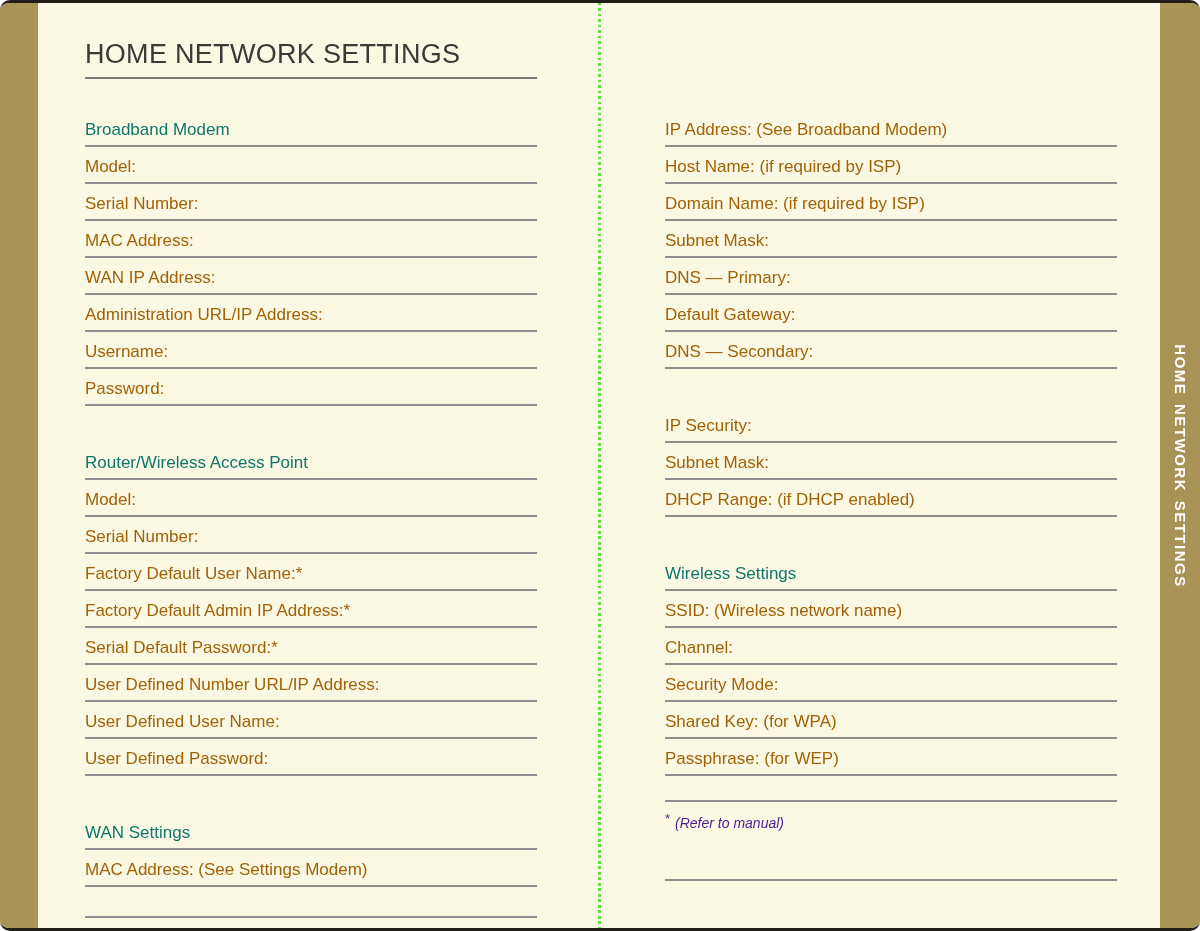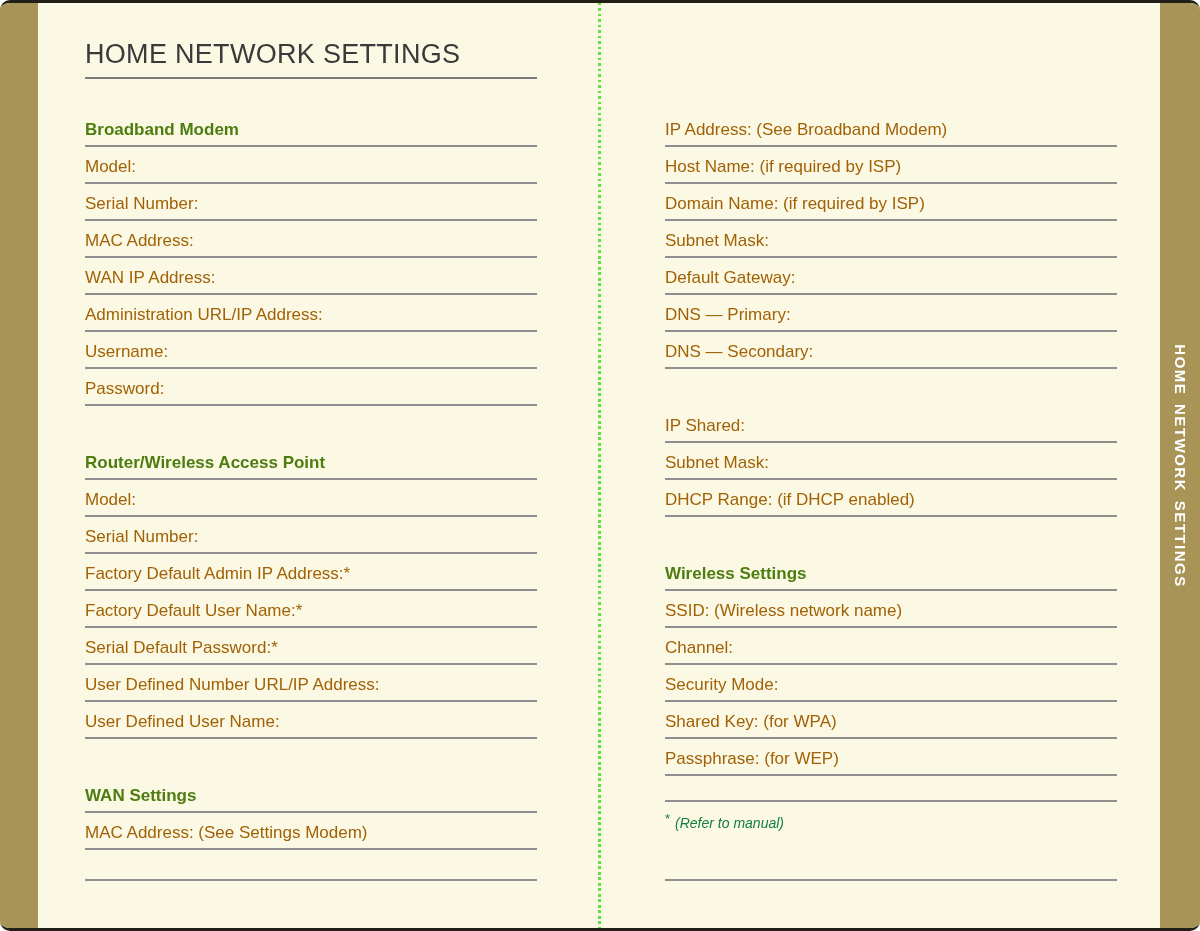--- a/index.html
+++ b/index.html
@@ -27,26 +27,26 @@
   .page-title{
     position:absolute;left:85px;top:36px;width:452px;box-sizing:border-box;
     font-size:27px;letter-spacing:0.3px;color:#3a3a3a;
     padding-bottom:7px;border-bottom:2px solid #7b7b7b;
   }
   .col{position:absolute;top:107px;width:452px;}
   .col-left{left:85px;}
   .col-right{left:665px;}
   .row{height:37px;position:relative;border-bottom:2px solid #8e8e8e;box-sizing:border-box;}
   .row .lbl{position:absolute;left:0;bottom:5px;font-size:17px;color:#a16207;white-space:nowrap;}
-  .row.header .lbl{font-weight:700;color:#4d7c0f;}
+  .row.header .lbl{font-weight:400;color:#0f766e;}
   .spacer{height:37px;}
   .blank-31{height:31px;border-bottom:2px solid #8e8e8e;box-sizing:border-box;}
   .blank-26{height:26px;border-bottom:2px solid #8e8e8e;box-sizing:border-box;}
   .blank-39{height:39px;border-bottom:2px solid #8e8e8e;box-sizing:border-box;}
-  .footnote{height:40px;position:relative;color:#15803d;}
+  .footnote{height:40px;position:relative;color:#4c1d95;}
   .footnote .inner{position:absolute;left:0;top:9px;font-size:14px;}
   .fn-marker{font-style:normal;vertical-align:5px;font-size:13px;margin-right:5px;}
   .fn-text{font-style:italic;}
 </style>
 </head>
 <body>
 
 <div class="page">
 
   <div class="spine"></div>
@@ -87,33 +87,36 @@
     <div class="row header">
       <span class="lbl">Router/Wireless Access Point</span>
     </div>
     <div class="row">
       <span class="lbl">Model:</span>
     </div>
     <div class="row">
       <span class="lbl">Serial Number:</span>
     </div>
     <div class="row">
+      <span class="lbl">Factory Default User Name:*</span>
+    </div>
+    <div class="row">
       <span class="lbl">Factory Default Admin IP Address:*</span>
     </div>
     <div class="row">
-      <span class="lbl">Factory Default User Name:*</span>
-    </div>
-    <div class="row">
       <span class="lbl">Serial Default Password:*</span>
     </div>
     <div class="row">
       <span class="lbl">User Defined Number URL/IP Address:</span>
     </div>
     <div class="row">
       <span class="lbl">User Defined User Name:</span>
+    </div>
+    <div class="row">
+      <span class="lbl">User Defined Password:</span>
     </div>
 
     <div class="spacer"></div>
 
     <div class="row header">
       <span class="lbl">WAN Settings</span>
     </div>
     <div class="row">
       <span class="lbl">MAC Address: (See Settings Modem)</span>
     </div>
@@ -129,33 +132,33 @@
     <div class="row">
       <span class="lbl">Host Name: (if required by ISP)</span>
     </div>
     <div class="row">
       <span class="lbl">Domain Name: (if required by ISP)</span>
     </div>
     <div class="row">
       <span class="lbl">Subnet Mask:</span>
     </div>
     <div class="row">
+      <span class="lbl">DNS — Primary:</span>
+    </div>
+    <div class="row">
       <span class="lbl">Default Gateway:</span>
     </div>
     <div class="row">
-      <span class="lbl">DNS — Primary:</span>
-    </div>
-    <div class="row">
       <span class="lbl">DNS — Secondary:</span>
     </div>
 
     <div class="spacer"></div>
 
     <div class="row">
-      <span class="lbl">IP Shared:</span>
+      <span class="lbl">IP Security:</span>
     </div>
     <div class="row">
       <span class="lbl">Subnet Mask:</span>
     </div>
     <div class="row">
       <span class="lbl">DHCP Range: (if DHCP enabled)</span>
     </div>
 
     <div class="spacer"></div>
 

